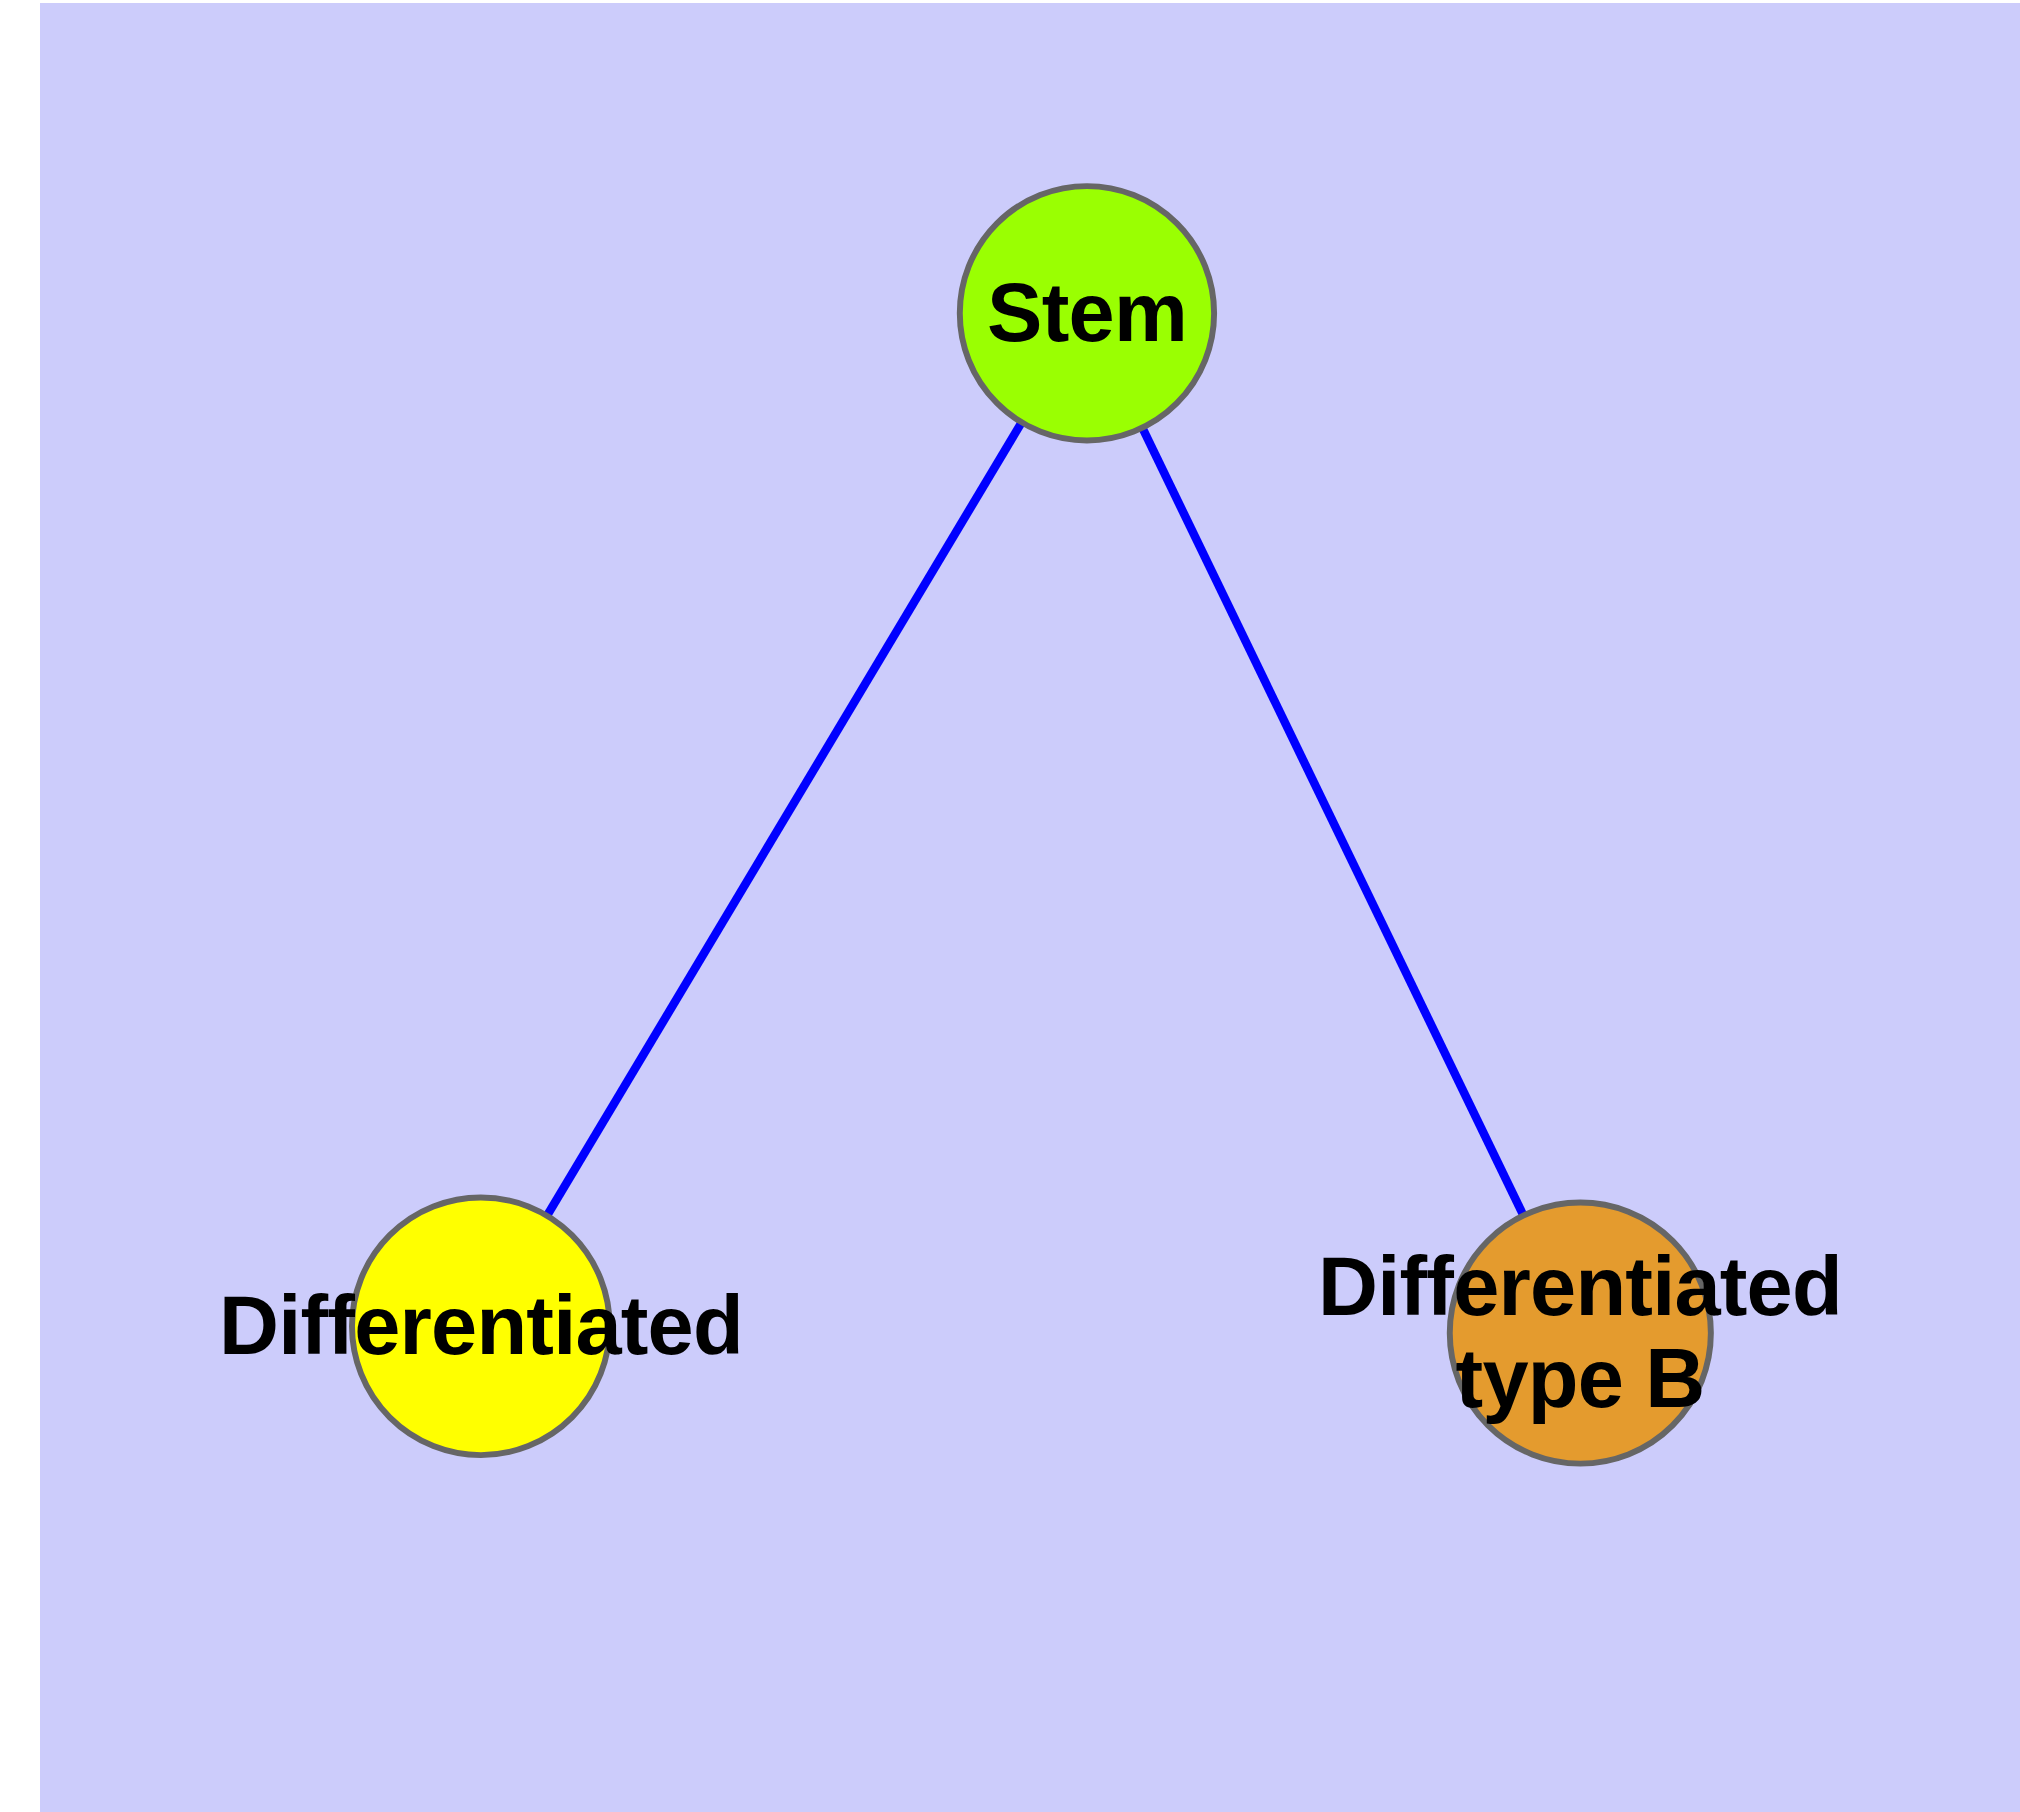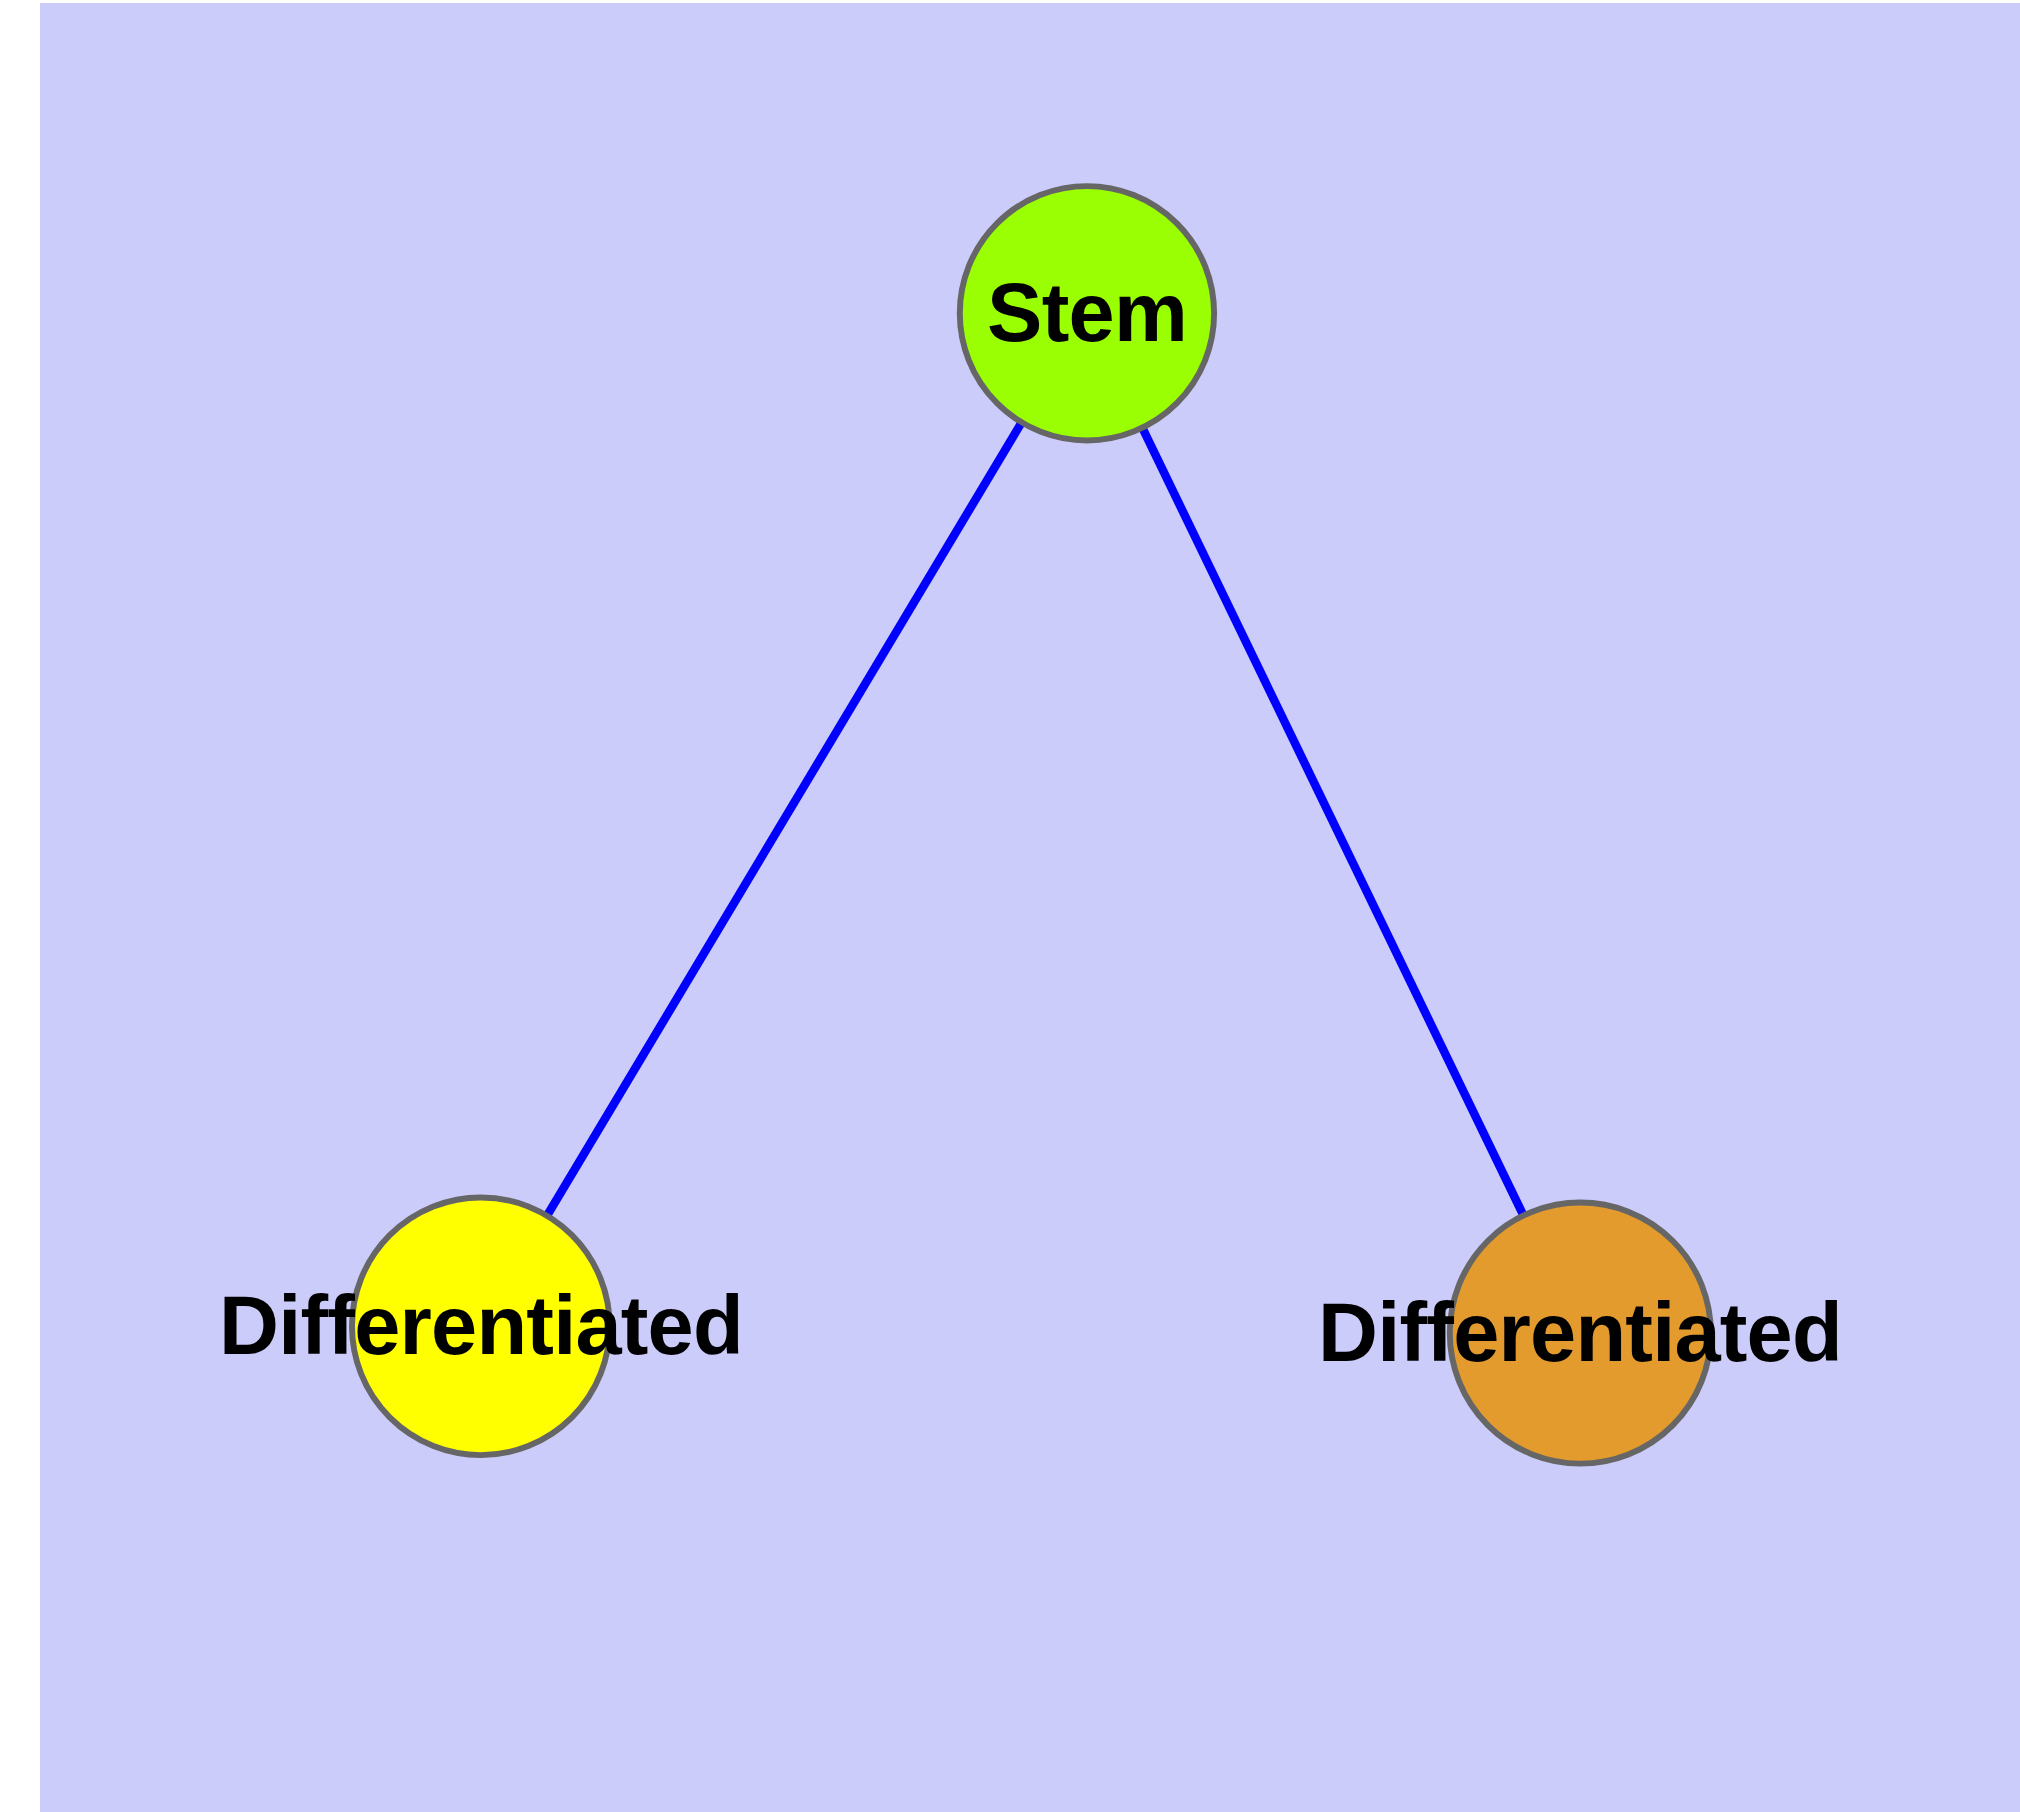--- a/index.html
+++ b/index.html
@@ -75,18 +75,19 @@
 
     <div id="labels-layer">
         <div class="node-label" style="left: 1047px; top: 310px;">
           <div>Stem</div>
         </div>
         <div class="node-label" style="left: 441px; top: 1323px;">
           <div>Differentiated</div>
         </div>
         <div class="node-label" style="left: 1540px; top: 1330px;">
           <div>Differentiated</div>
+          <div>type B</div>
         </div>
       </div>
 
   </div>
 </div>
 
 
 </body></html>

